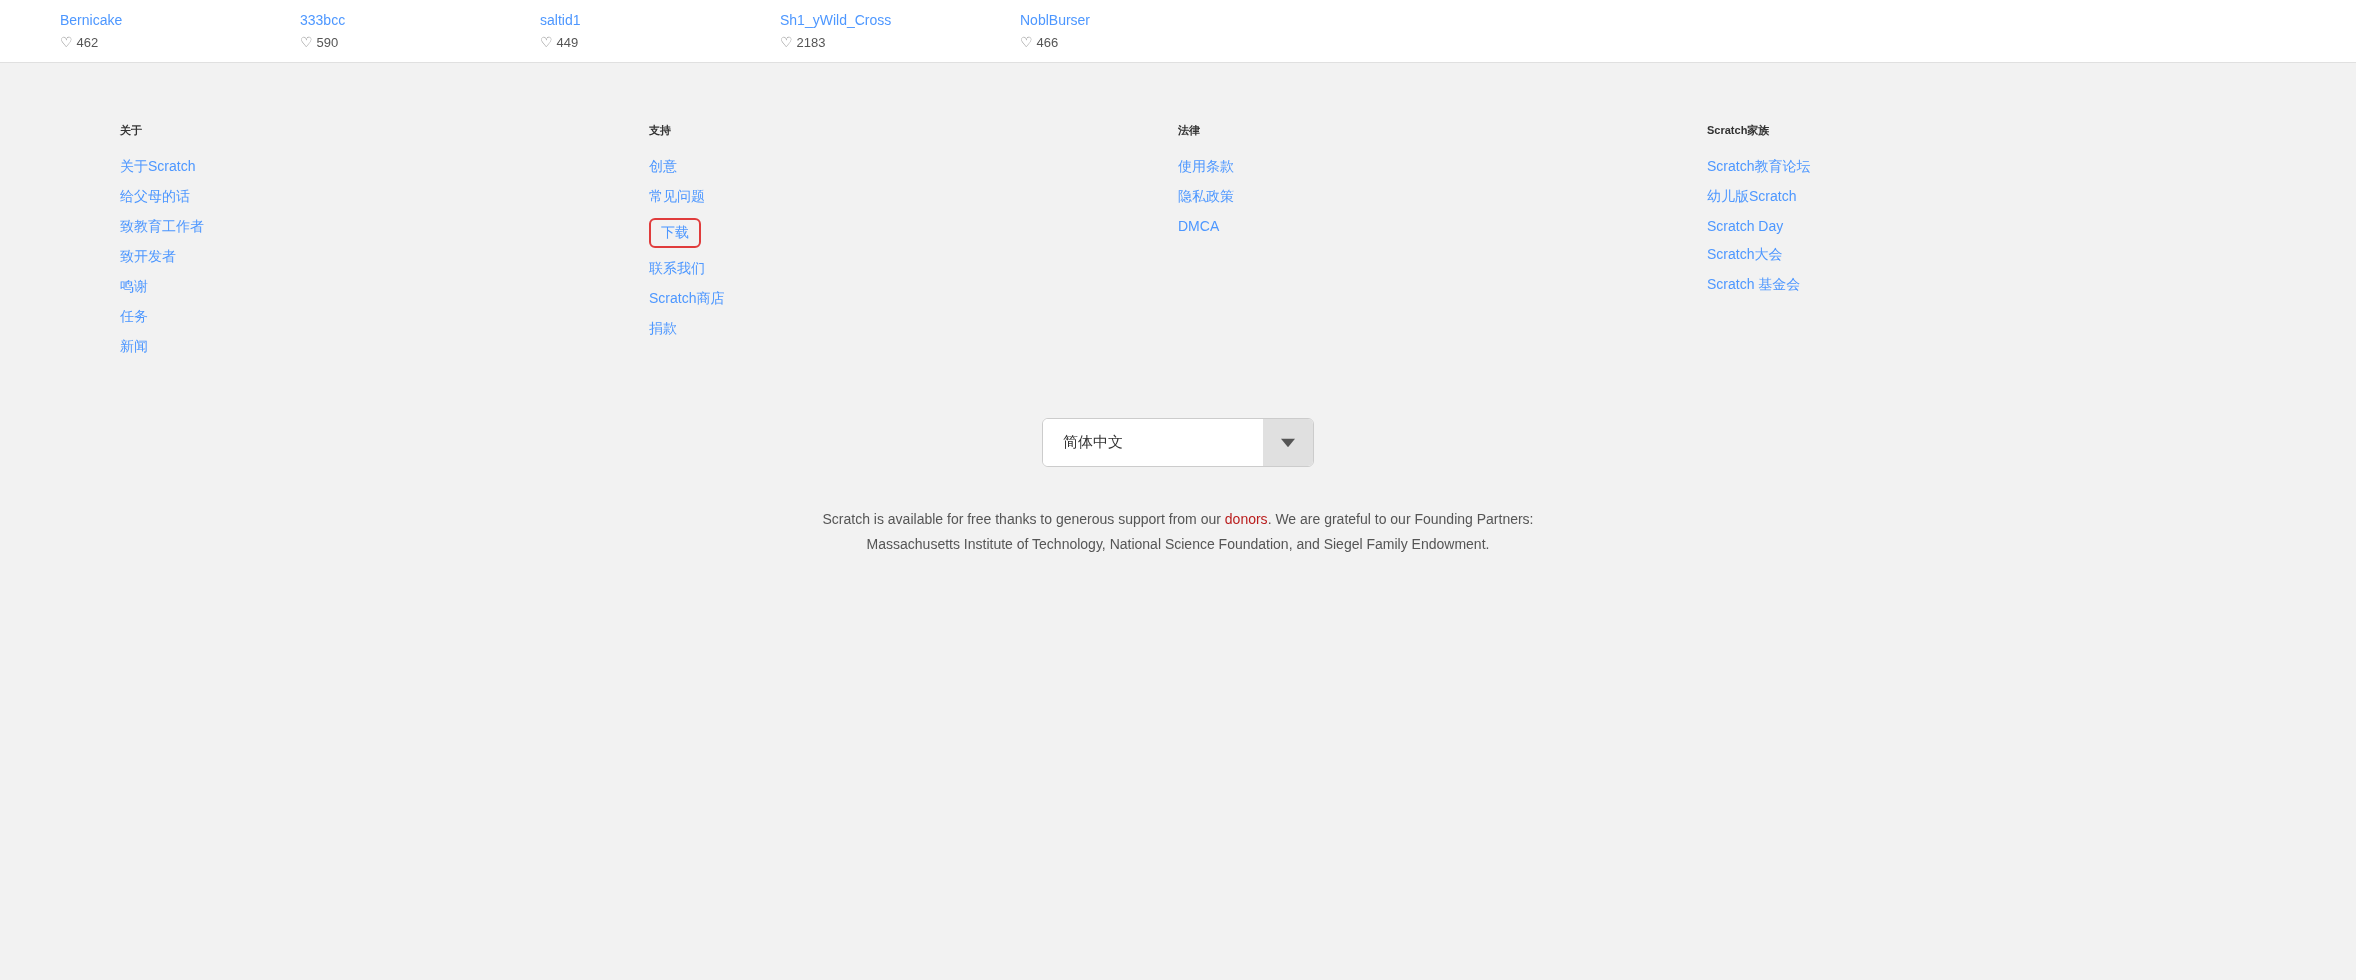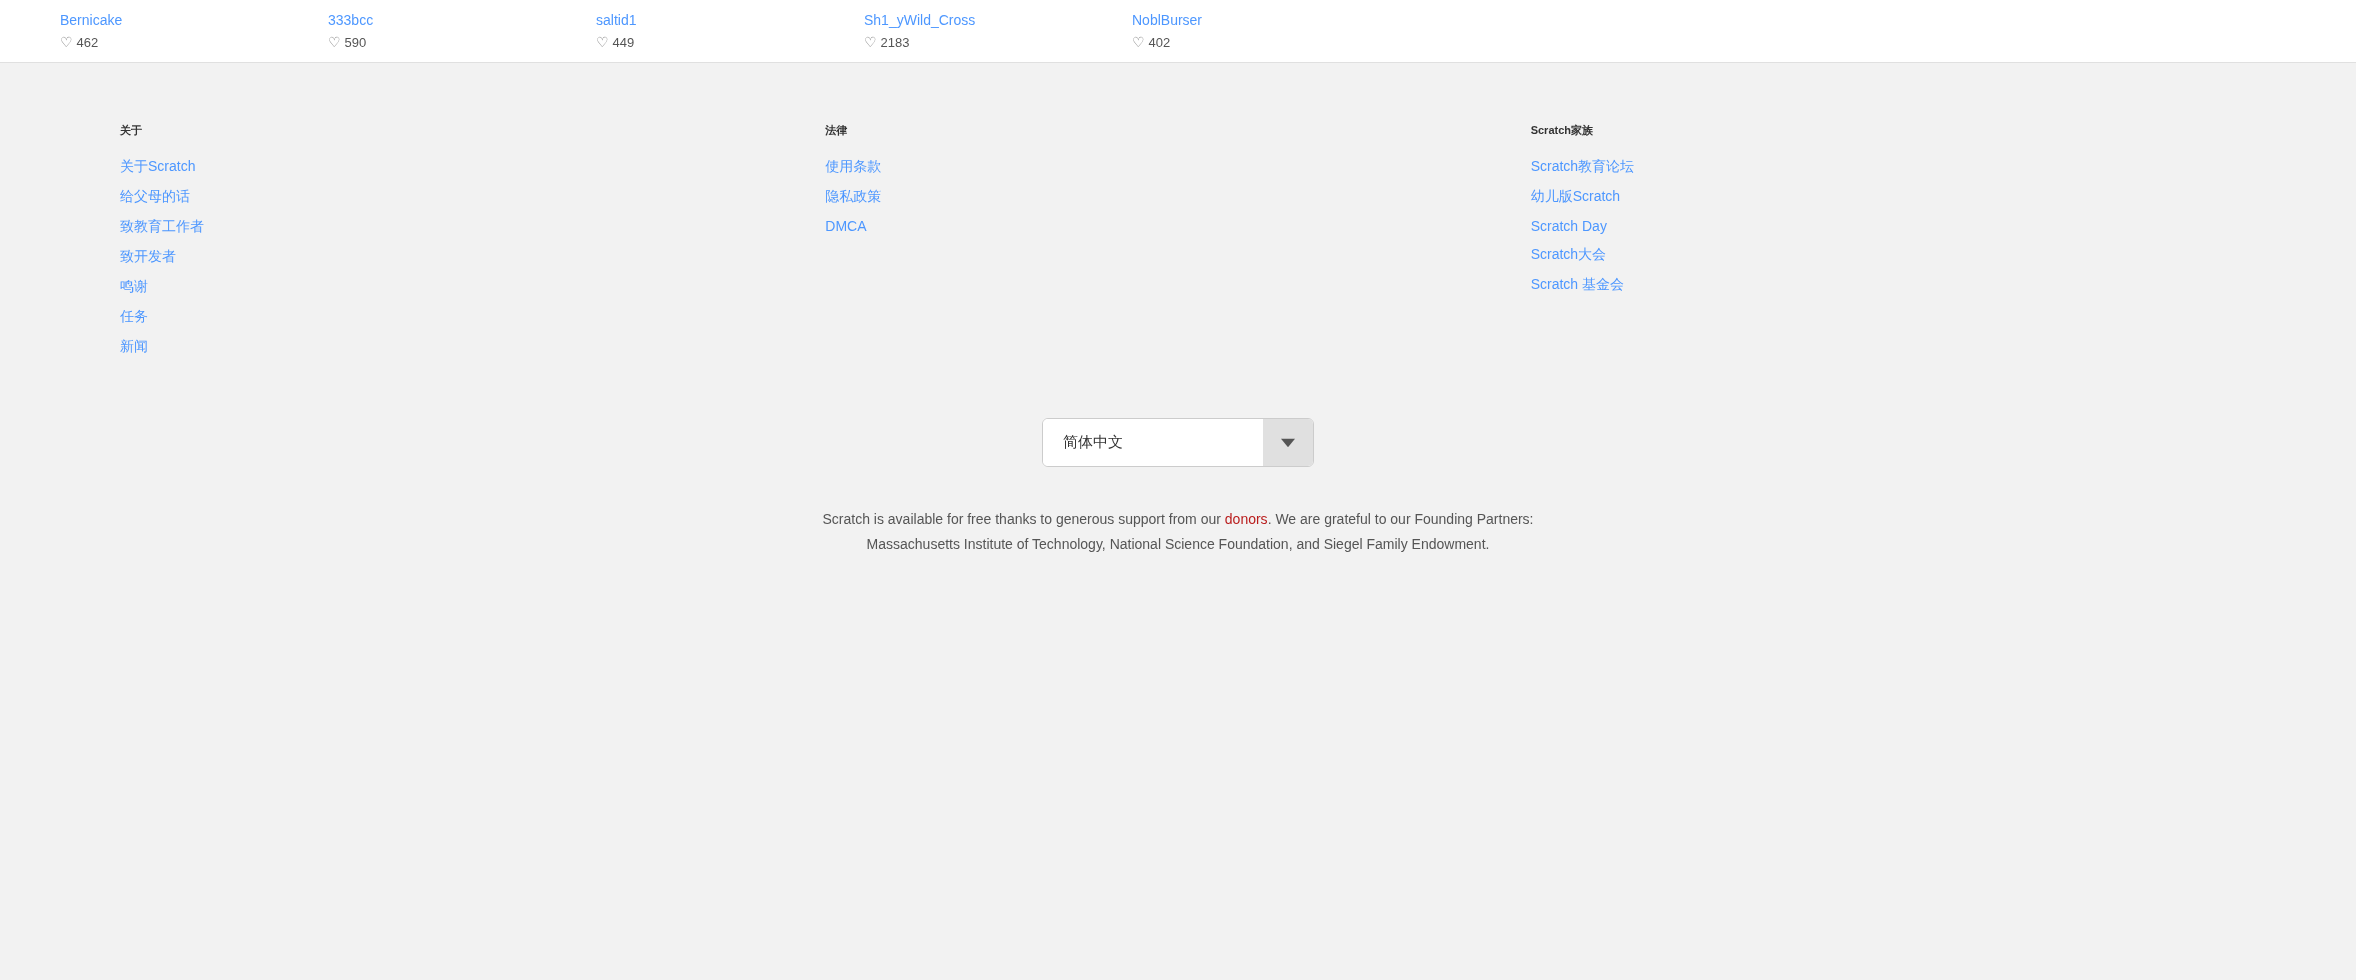--- a/index.html
+++ b/index.html
@@ -10,21 +10,21 @@
     }
 
     .top-bar {
       background: #fff;
       padding: 12px 60px;
       border-bottom: 1px solid #e0e0e0;
     }
 
     .top-bar-inner {
       display: flex;
-      gap: 88px;
+      gap: 60px;
       overflow-x: auto;
     }
 
     .project-card {
       display: flex;
       flex-direction: column;
       align-items: flex-start;
       min-width: 180px;
     }
 
@@ -171,38 +171,39 @@
         <a class="project-username">Sh1_yWild_Cross</a>
         <div class="project-likes">
           <span class="heart-icon">♡</span>
           <span>2183</span>
         </div>
       </div>
       <div class="project-card">
         <a class="project-username">NoblBurser</a>
         <div class="project-likes">
           <span class="heart-icon">♡</span>
-          <span>402</span>
+          <span>466</span>
         </div>
       </div>
     </div>
 </div>
 
 <footer class="footer">
   <div class="footer-columns" id="footer-columns">
   <div class="footer-col">
         <div class="footer-col-title">关于</div>
         <a href="#" class="footer-link">关于Scratch</a>
         <a href="#" class="footer-link">给父母的话</a>
         <a href="#" class="footer-link">致教育工作者</a>
         <a href="#" class="footer-link">致开发者</a>
         <a href="#" class="footer-link">鸣谢</a>
         <a href="#" class="footer-link">任务</a>
         <a href="#" class="footer-link">新闻</a>
       </div>
+      <div class="footer-col"><div class="footer-col-title">支持</div><a href="#" class="footer-link">创意</a><a href="#" class="footer-link">常见问题</a><a href="#" class="footer-link highlighted">下载</a><a href="#" class="footer-link">联系我们</a><a href="#" class="footer-link">Scratch商店</a><a href="#" class="footer-link">捐款</a></div>
       <div class="footer-col">
         <div class="footer-col-title">法律</div>
         <a href="#" class="footer-link">使用条款</a>
         <a href="#" class="footer-link">隐私政策</a>
         <a href="#" class="footer-link">DMCA</a>
       </div>
       <div class="footer-col">
         <div class="footer-col-title">Scratch家族</div>
         <a href="#" class="footer-link">Scratch教育论坛</a>
         <a href="#" class="footer-link">幼儿版Scratch</a>

